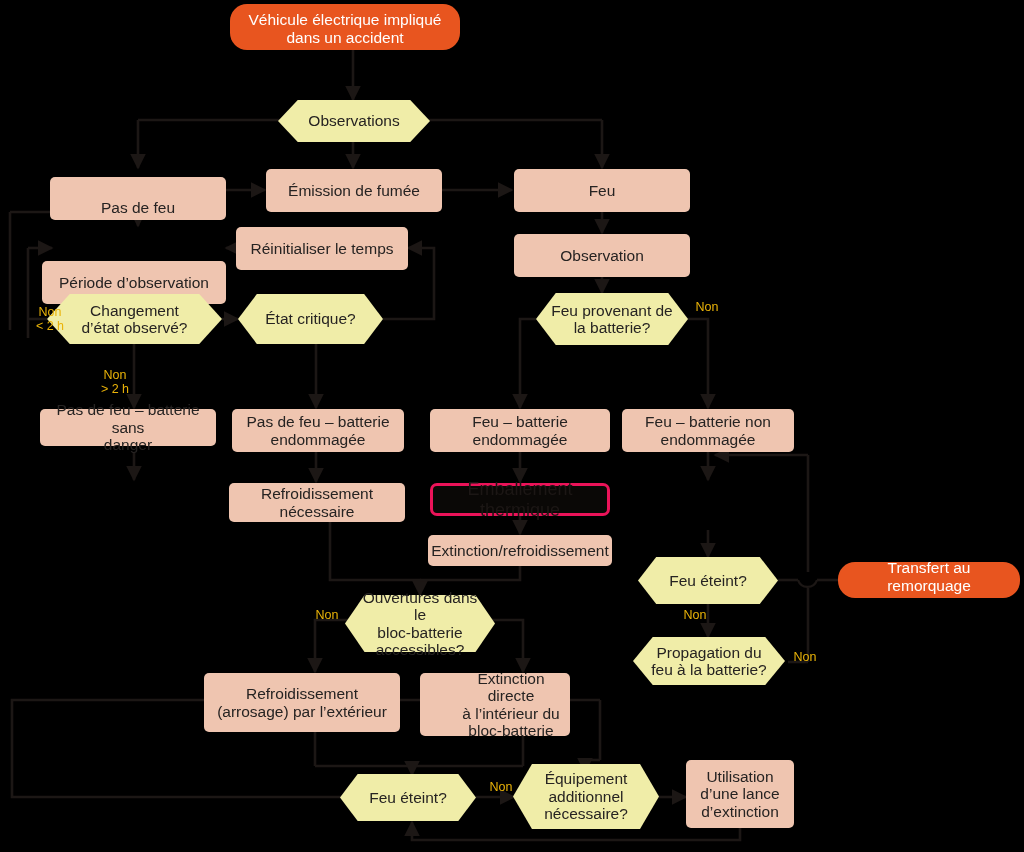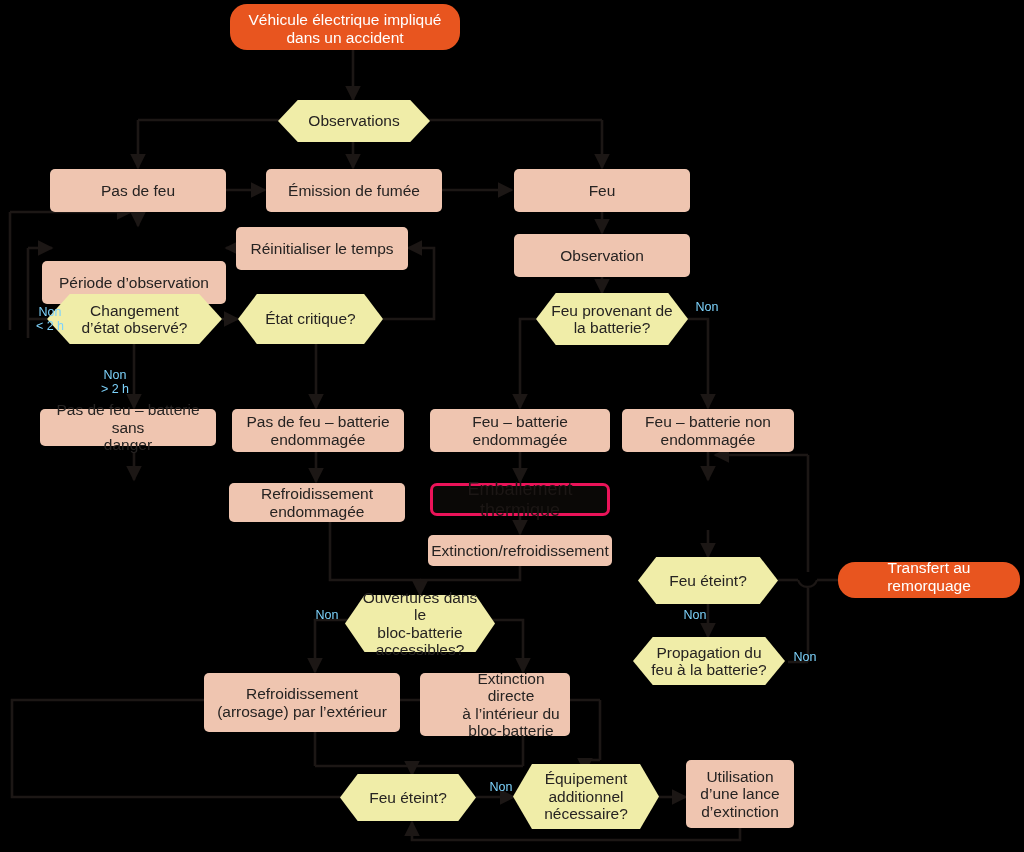--- a/index.html
+++ b/index.html
@@ -51,21 +51,21 @@
     background:#0a0806;
     border:3px solid #eb1359;
     border-radius:7px;
     font-size:18px;
     color:#1c1715;
     padding:2px 6px;
   }
   .edgelabel{
     position:absolute;
     font-size:12.5px;
-    color:#7dd3fc;
+    color:#eab308;
     white-space:pre-line;
     line-height:1.15;
     text-align:center;
   }
 </style>
 </head>
 <body>
 
 <div id="stage">
 
@@ -176,21 +176,21 @@
   <div class="node term" style="left:230px;top:4px;width:230px;height:46px;">
     <span>Véhicule électrique impliqué
 dans un accident</span>
   </div>
 
   <div class="node hex" style="left:278px;top:100px;width:152px;height:42px;">
     <span class="hexbg"></span>
     <span class="hextxt">Observations</span>
   </div>
 
-  <div class="node proc" style="left:50px;top:169px;width:176px;height:43px;">
+  <div class="node proc" style="left:50px;top:177px;width:176px;height:43px;align-items:flex-end;">
     <span>Pas de feu</span>
   </div>
 
   <div class="node proc" style="left:266px;top:169px;width:176px;height:43px;">
     <span>Émission de fumée</span>
   </div>
 
   <div class="node proc" style="left:514px;top:169px;width:176px;height:43px;">
     <span>Feu</span>
   </div>
@@ -239,21 +239,21 @@
 endommagée</span>
   </div>
 
   <div class="node proc" style="left:622px;top:409px;width:172px;height:43px;">
     <span>Feu – batterie non
 endommagée</span>
   </div>
 
 
   <div class="node proc" style="left:229px;top:483px;width:176px;height:39px;">
-    <span>Refroidissement endommagée</span>
+    <span>Refroidissement nécessaire</span>
   </div>
 
   <div class="node alert" style="left:430px;top:483px;width:180px;height:33px;">
     <span>Emballement thermique</span>
   </div>
 
 
   <div class="node proc" style="left:428px;top:535px;width:184px;height:31px;">
     <span>Extinction/refroidissement</span>
   </div>

